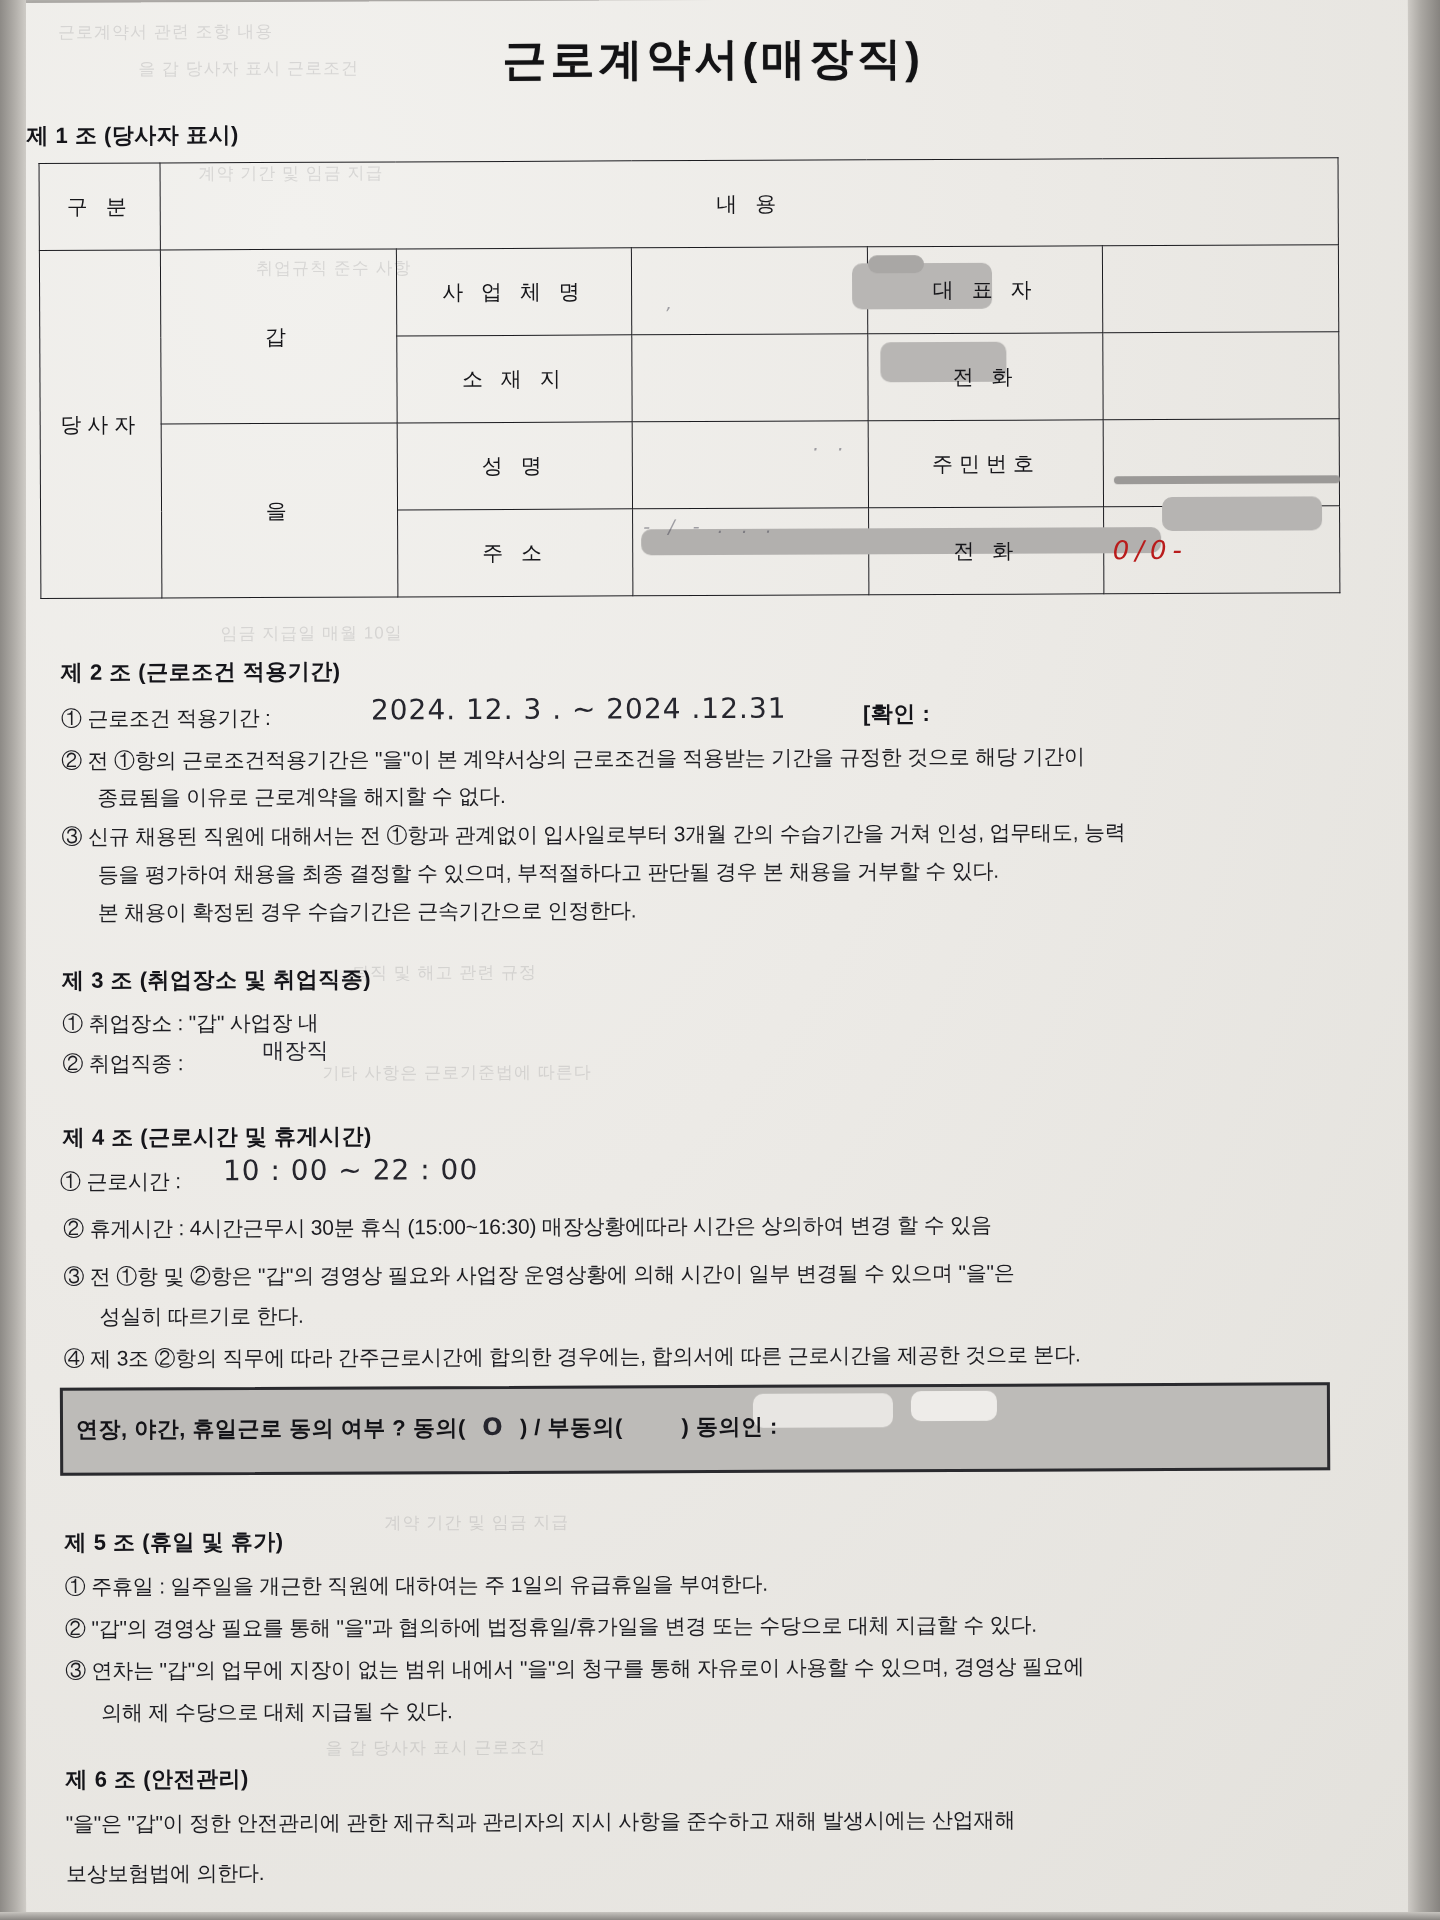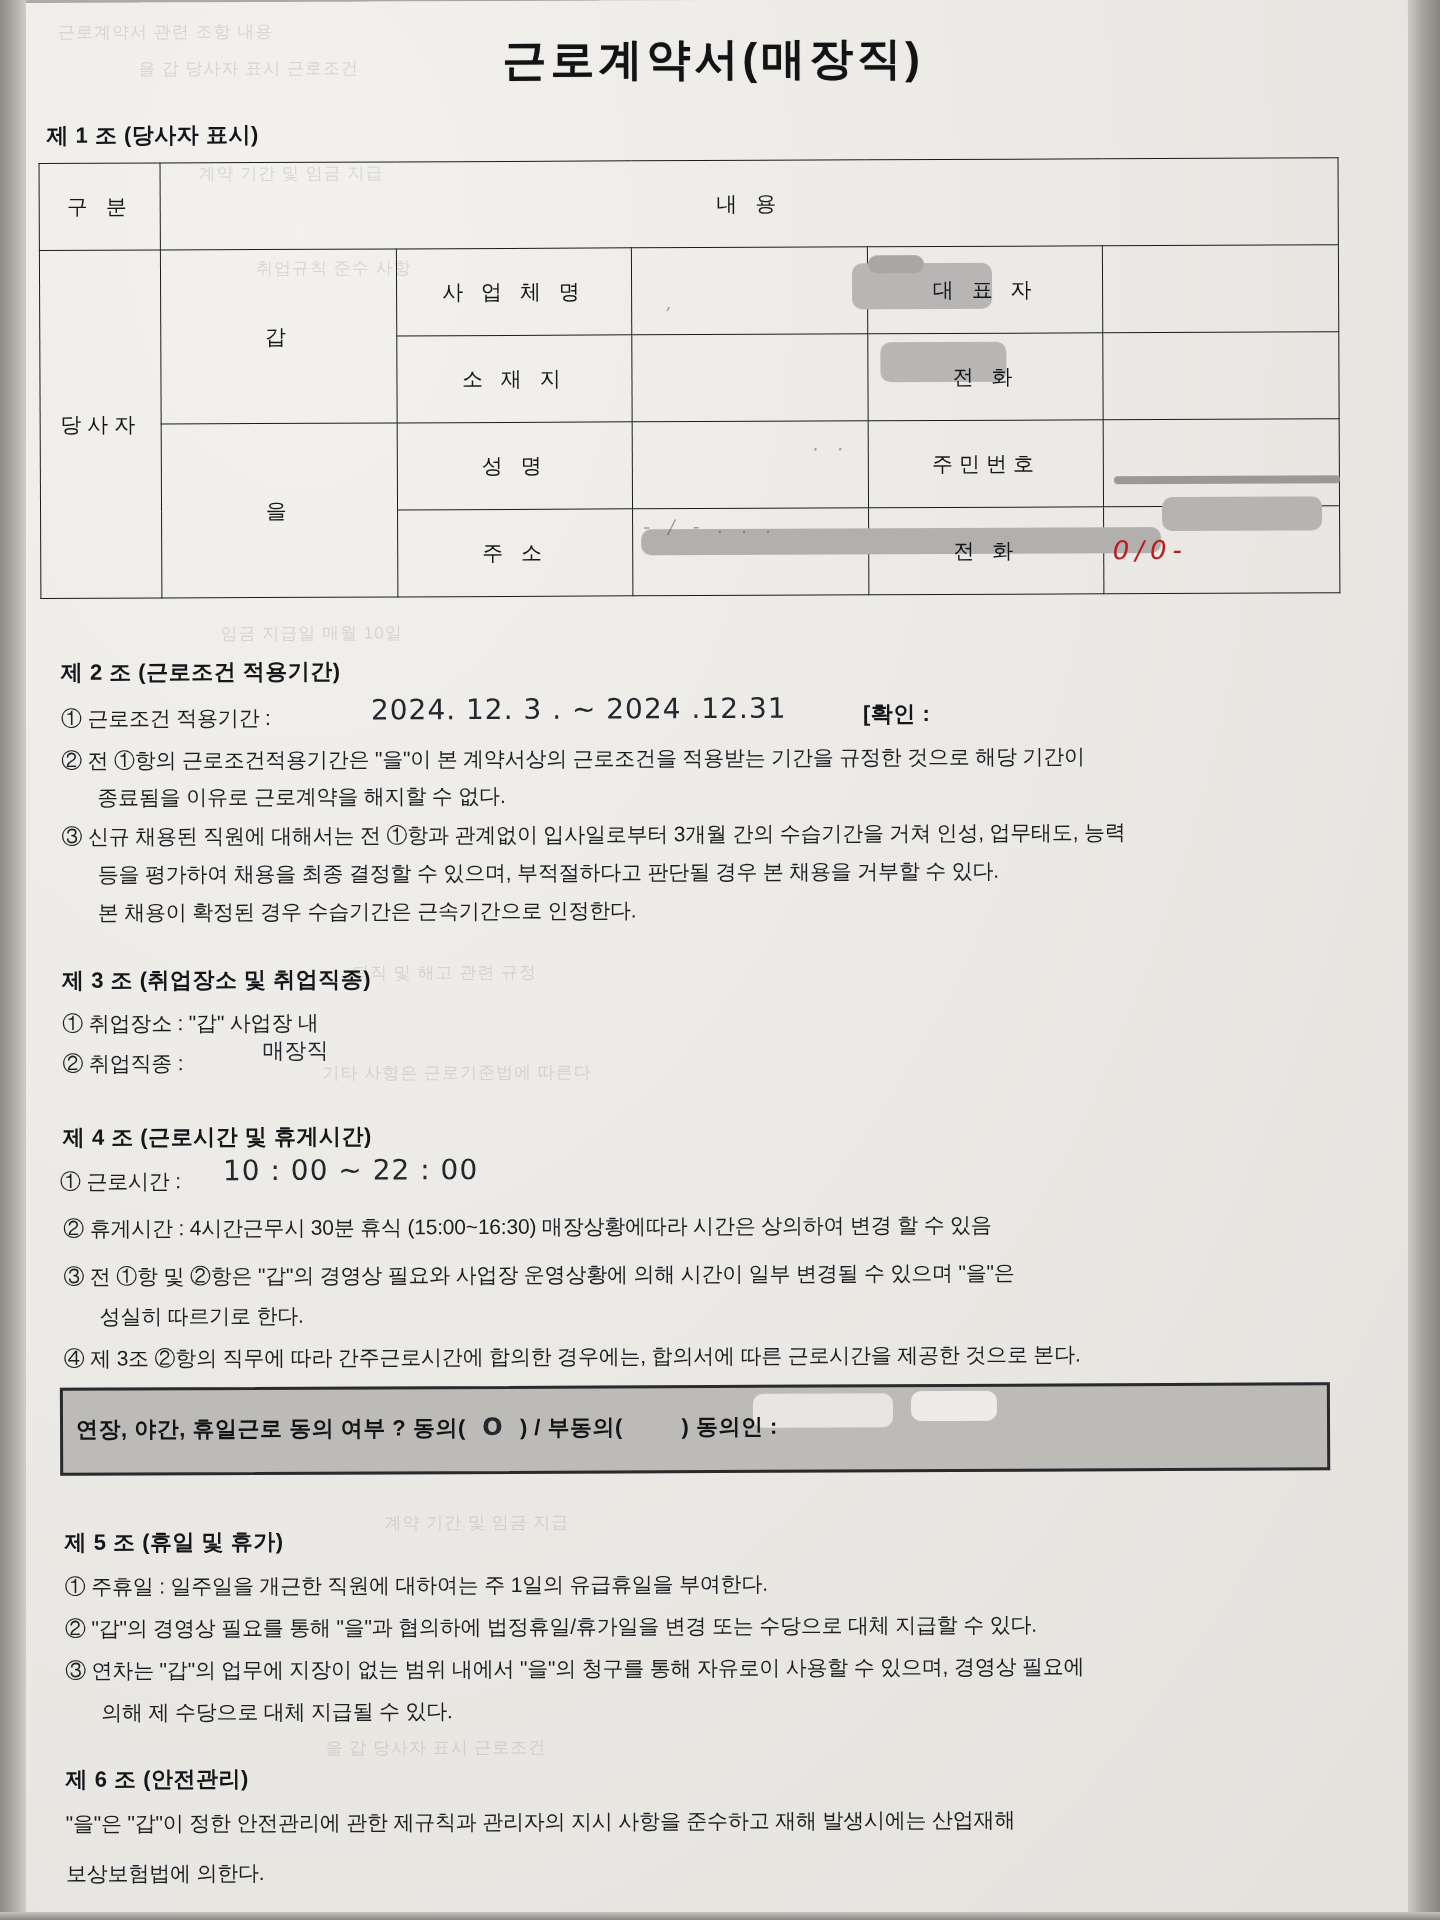--- a/index.html
+++ b/index.html
@@ -194,21 +194,21 @@
   </div>
 
   <div class="edge-left"></div>
   <div class="edge-right"></div>
   <div class="edge-bottom"></div>
 
   <div class="content">
 
     <div class="doc-title">근로계약서(매장직)</div>
 
-    <div class="clause-head" style="position:absolute; left:28px; top:118px;">제 1 조 (당사자 표시)</div>
+    <div class="clause-head" style="position:absolute; left:8px; top:118px;">제 1 조 (당사자 표시)</div>
 
     <div class="tbl-wrap">
       <table class="party">
         <tbody>
             <tr>
           <td class="col-gubun">구   분</td>
           <td colspan="5">내        용</td>
         </tr>
         <tr>
           <td class="col-gubun" rowspan="4">당사자</td>

